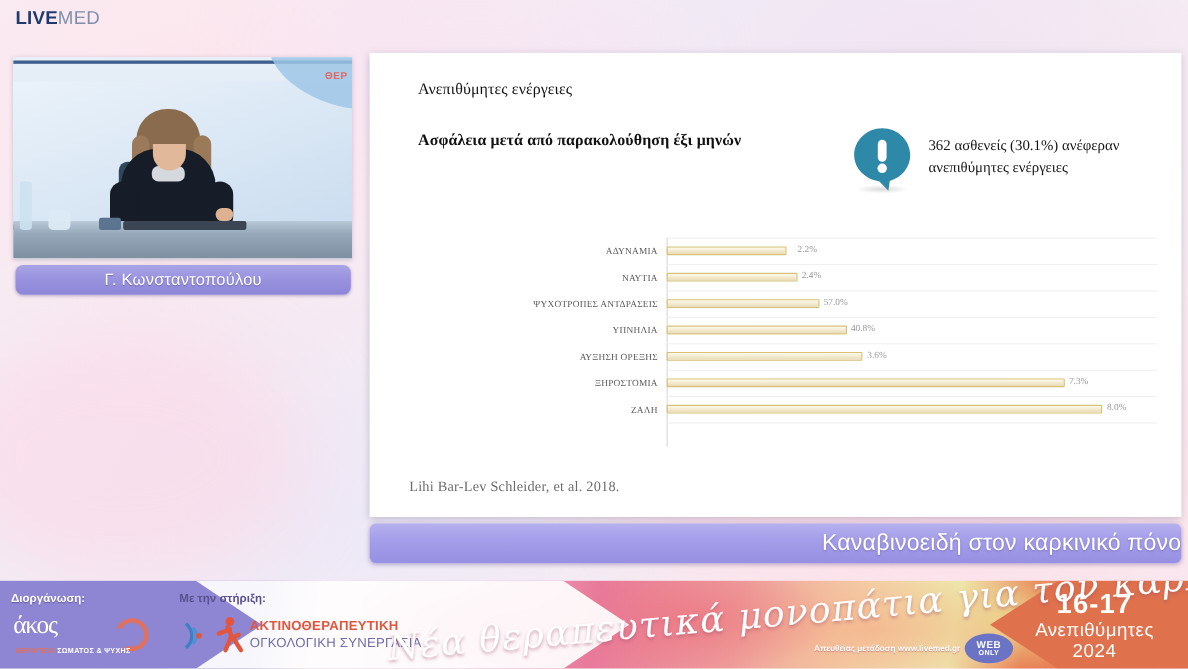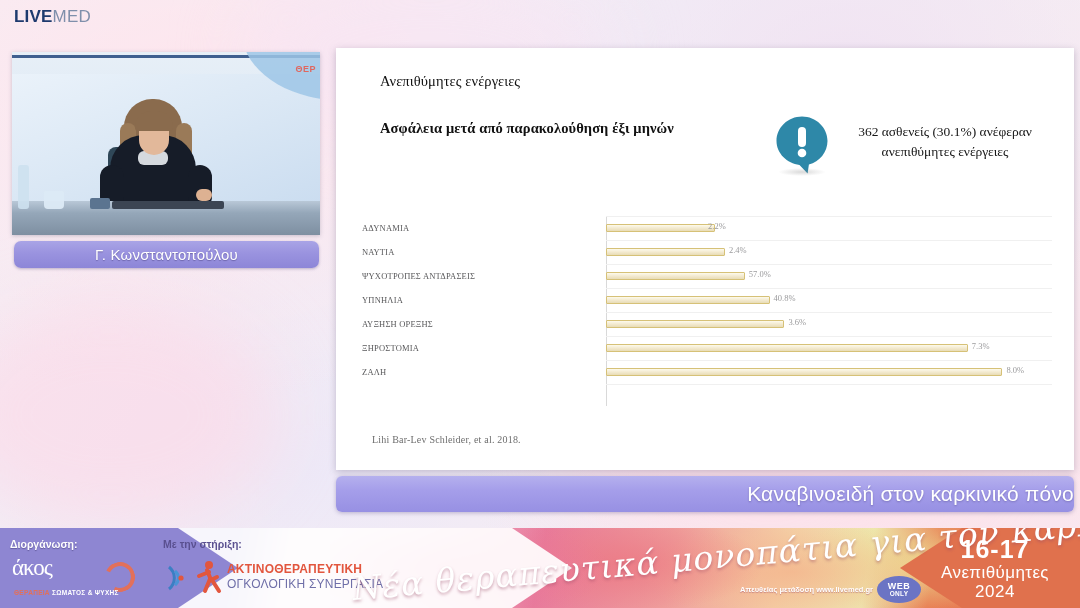--- a/index.html
+++ b/index.html
@@ -126,28 +126,28 @@
   
   #callout { position:absolute; left:440px; top:68px; width:270px; height:96px; }
   #bubble { position:absolute; left:0; top:0; width:52px; height:52px; }
   #bubble-shadow {
     position:absolute; left:2px; top:52px; width:48px; height:8px;
     background: radial-gradient(ellipse at center, rgba(120,120,120,.28), rgba(255,255,255,0) 70%);
   }
   #callout-text {
     position:absolute; left:68px; top:6px; width:202px;
     font-family:"Liberation Serif", serif;
-    font-size:13.5px; line-height:1.45; color:#161616; text-align:center;
+    font-size:13.5px; line-height:1.45; color:#161616; text-align:left;
   }
 
   
   #chart { position:absolute; left:26px; top:168px; width:690px; height:190px; }
   .crow { position:relative; height:24px; display:flex; align-items:center; }
   .clabel {
-    width:244px; text-align:left; padding-right:8px;
+    width:244px; text-align:right; padding-right:8px;
     font-family:"Liberation Serif", serif;
     font-size:8.5px; color:#59595b; letter-spacing:.2px; white-space:nowrap;
   }
   .ctrack { position:relative; flex:1; height:24px; }
   .cbar {
     position:absolute; left:0; top:8px; height:8px;
     background: linear-gradient(180deg,#fdfaec 0%, #f3ead0 50%, #e8dcb6 100%);
     border:1px solid #d6c177;
     border-radius:1px;
   }
@@ -158,21 +158,21 @@
   }
   .hline { position:absolute; left:0; width:100%; height:1px; background:#f0f0f0; }
   #axis-v {
     position:absolute; left:244px; top:0; width:1px; height:100%;
     background:#d9d9d9;
   }
 
   .citation {
     position:absolute; left:36px; top:386px;
     font-family:"Liberation Serif", serif;
-    font-size:10px; color:#6d6d6d; letter-spacing:.2px;
+    font-size:13px; color:#6d6d6d; letter-spacing:.2px;
   }
 
   
   #titlebar {
     position:absolute; left:336px; top:476px;
     width:738px; height:36px;
     background: linear-gradient(180deg,#b5b0ee 0%, #a59eea 40%, #9790e3 100%);
     border-radius:6px;
     box-shadow: 0 1px 4px rgba(80,70,130,.35);
     display:flex; align-items:center; justify-content:flex-end;
@@ -348,21 +348,21 @@
       <div id="callout-text">362 ασθενείς (30.1%) ανέφεραν ανεπιθύμητες ενέργειες</div>
     </div>
 
     <div id="chart">
       <div id="axis-v"></div>
       <div id="rows">
           <div class="crow">
             <div class="clabel">ΑΔΥΝΑΜΙΑ</div>
             <div class="ctrack">
               <div class="cbar" style="width: 109.022px;"></div>
-              <div class="cval" style="left: 102px; text-align: right;">2.2%</div>
+              <div class="cval" style="left: 119px; text-align: right;">2.2%</div>
             </div>
           </div>
           <div class="crow">
             <div class="clabel">ΝΑΥΤΙΑ</div>
             <div class="ctrack">
               <div class="cbar" style="width: 118.933px;"></div>
               <div class="cval" style="left: 122.933px;">2.4%</div>
             </div>
           </div>
           <div class="crow">

